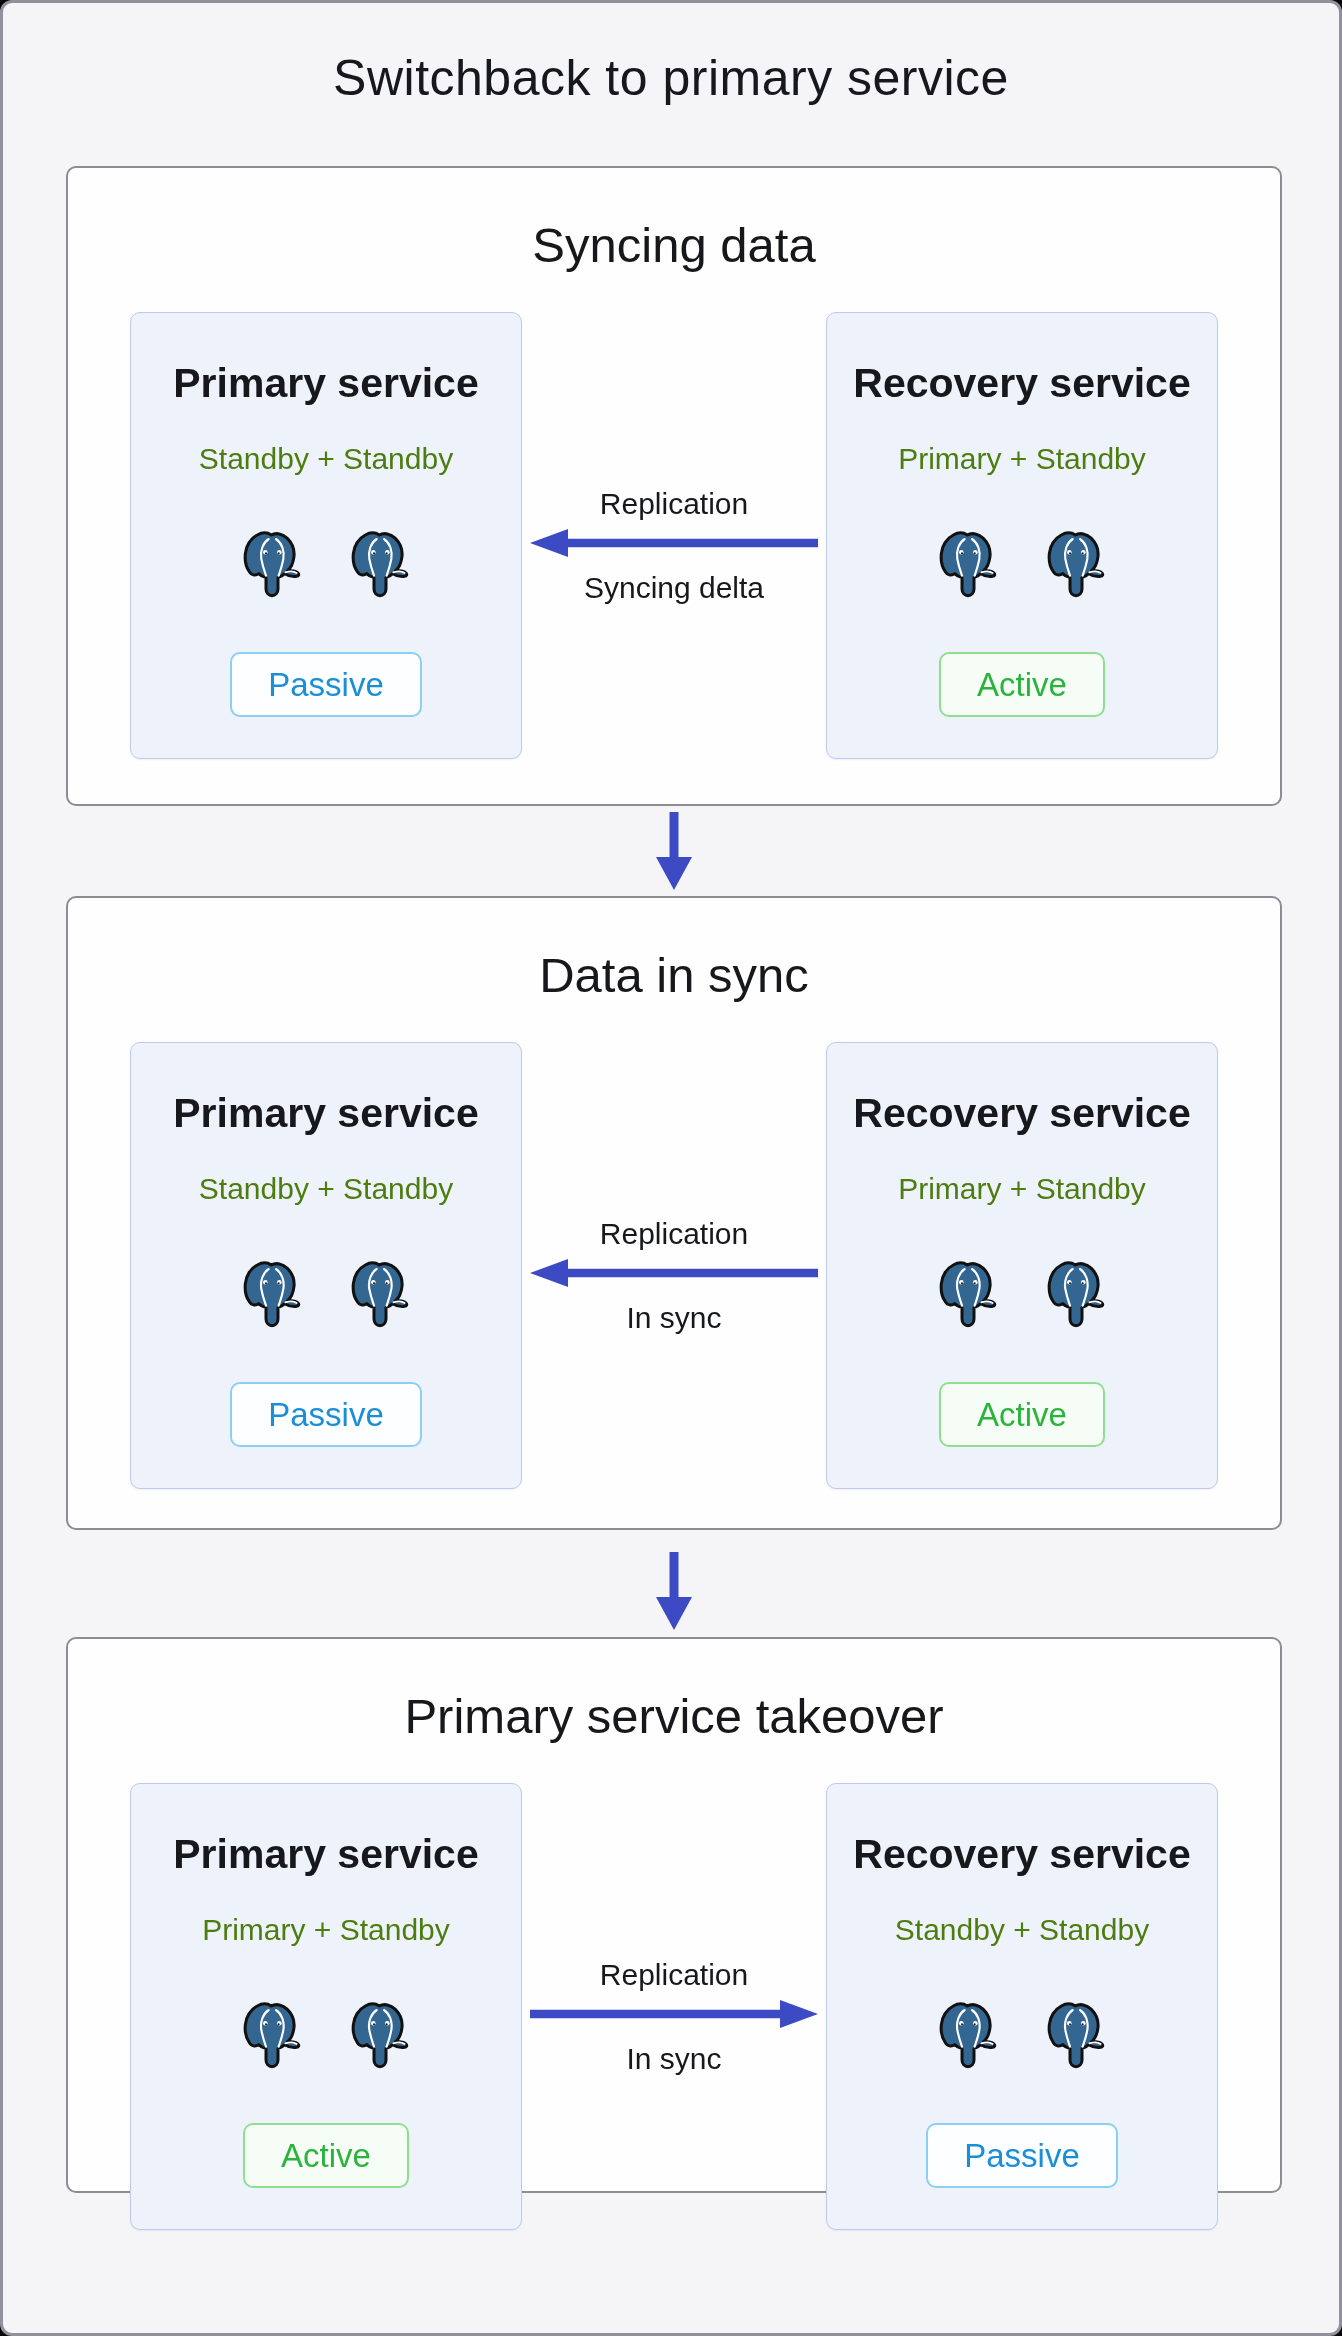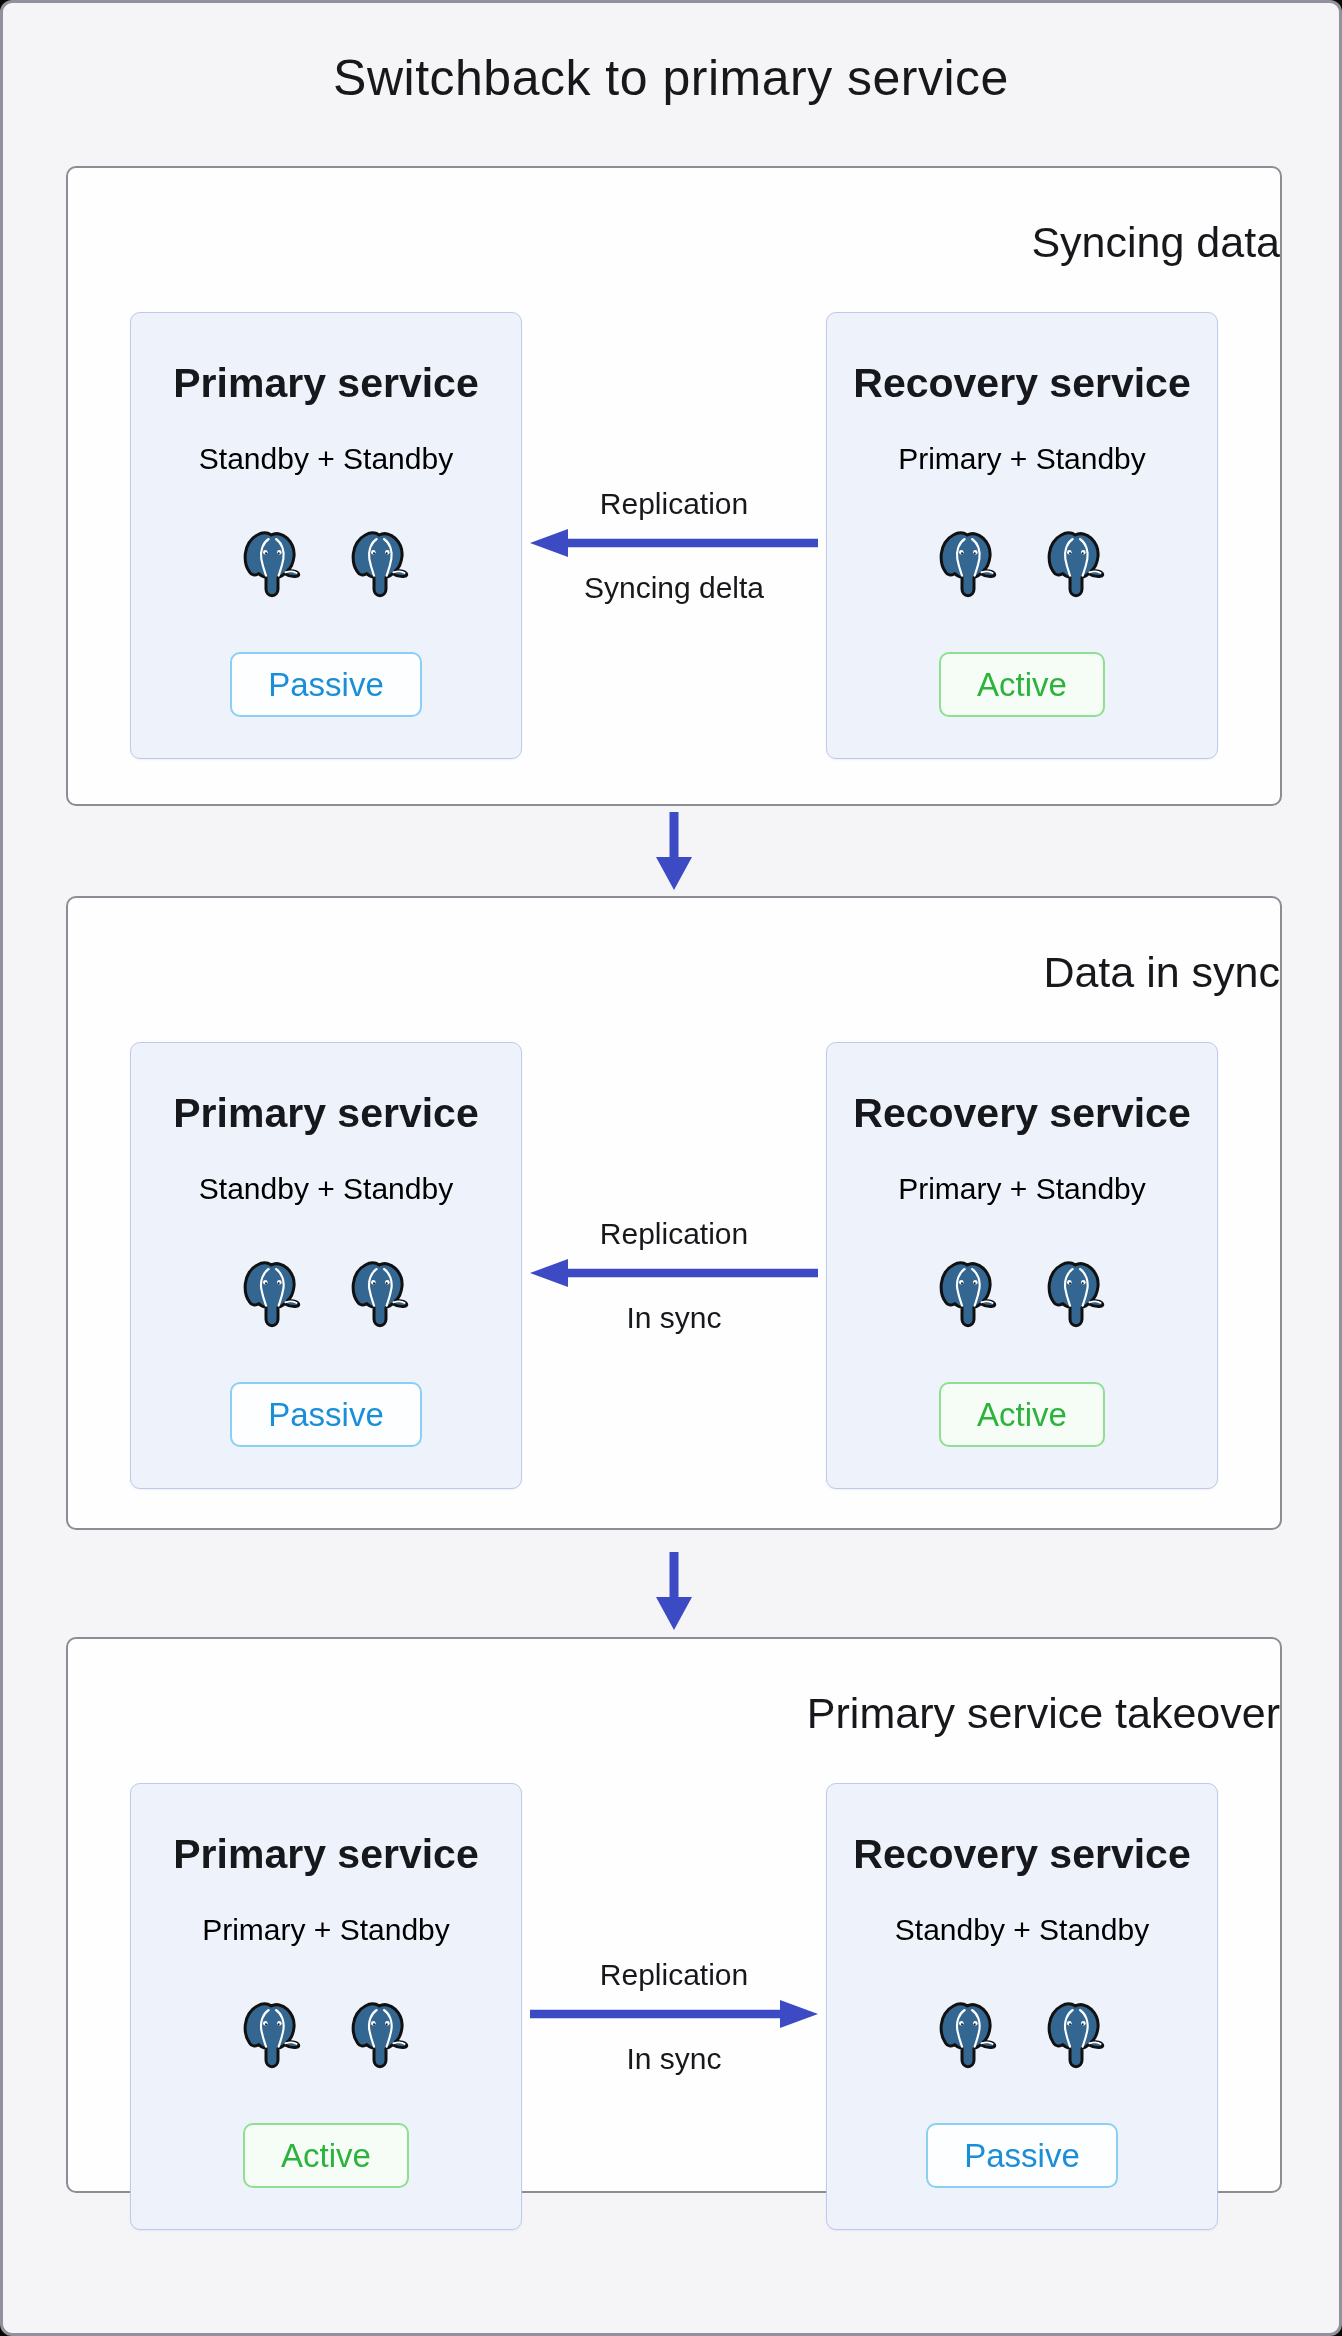--- a/index.html
+++ b/index.html
@@ -22,31 +22,31 @@
     position:absolute;top:50px;left:0;width:100%;text-align:center;
     font-size:50px;line-height:1;letter-spacing:.5px;margin:0;font-weight:400;
   }
   .panel{
     position:absolute;left:63px;width:1216px;box-sizing:border-box;
     background:var(--panel-bg);border:2px solid var(--panel-border);border-radius:10px;
   }
   #panel-0{top:163px;height:640px}
   #panel-1{top:893px;height:634px}
   #panel-2{top:1634px;height:556px}
-  .panel-title{margin:53px 0 0;text-align:right;font-size:43px;line-height:1;font-weight:400}
+  .panel-title{margin:53px 0 0;text-align:center;font-size:49px;line-height:1;font-weight:400}
   .card{
     position:absolute;top:144px;width:392px;height:447px;box-sizing:border-box;
     background:var(--card-bg);border:1.5px solid var(--card-border);border-radius:10px;
     display:flex;flex-direction:column;align-items:center;
     box-shadow:0 1px 2px rgba(40,60,120,.07);
   }
   .card.left{left:62px}
   .card.right{right:62px}
   .card-title{margin:50px 0 0;font-size:41px;line-height:1;font-weight:700}
-  .card-sub{margin:40px 0 0;font-size:30px;line-height:1;color:#000000}
+  .card-sub{margin:40px 0 0;font-size:30px;line-height:1;color:#4d7c0f}
   .pg-row{margin-top:55px;display:flex;gap:40px;height:72px}
   .pg{width:68px;height:72px;display:block}
   .badge{
     margin-top:51px;font-size:33px;line-height:1;padding:14px 36px;
     border-radius:10px;border:2px solid;background:#fff;
   }
   .badge--passive{color:var(--passive-text);border-color:var(--passive-border);background:var(--passive-bg)}
   .badge--active{color:var(--active-text);border-color:var(--active-border);background:var(--active-bg)}
   .flow{
     position:absolute;top:312px;left:50%;transform:translateX(-50%);

